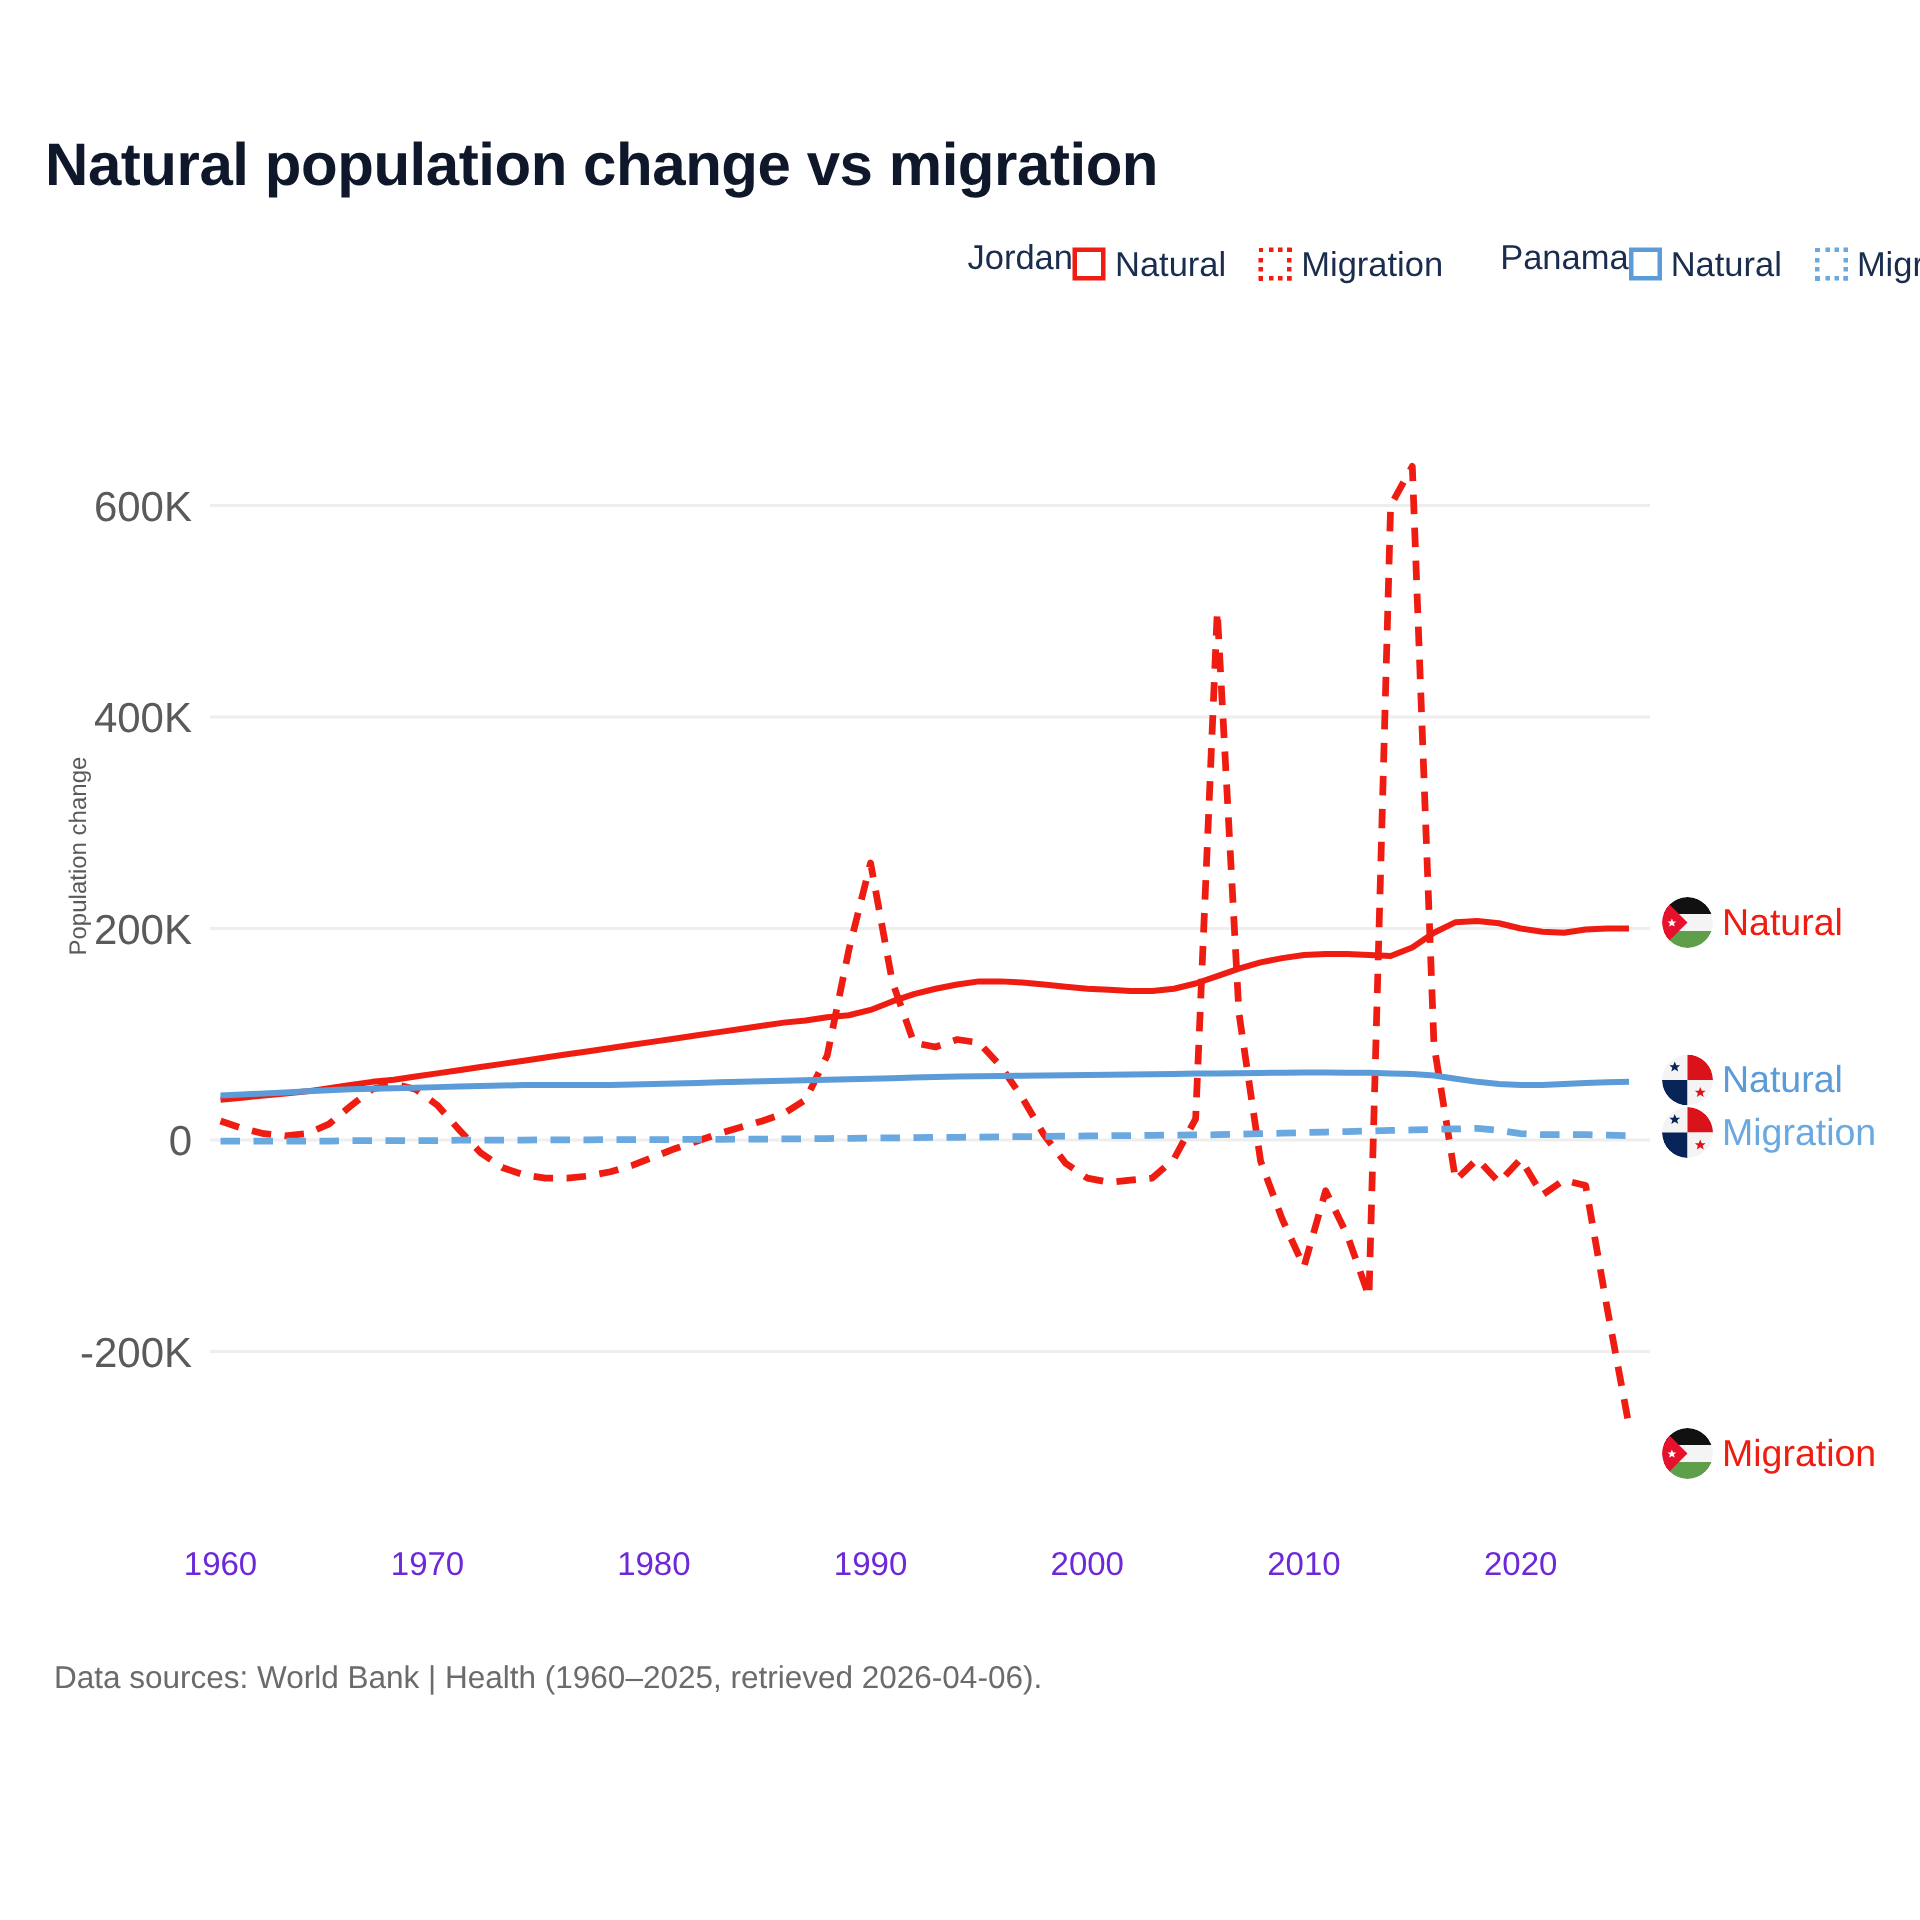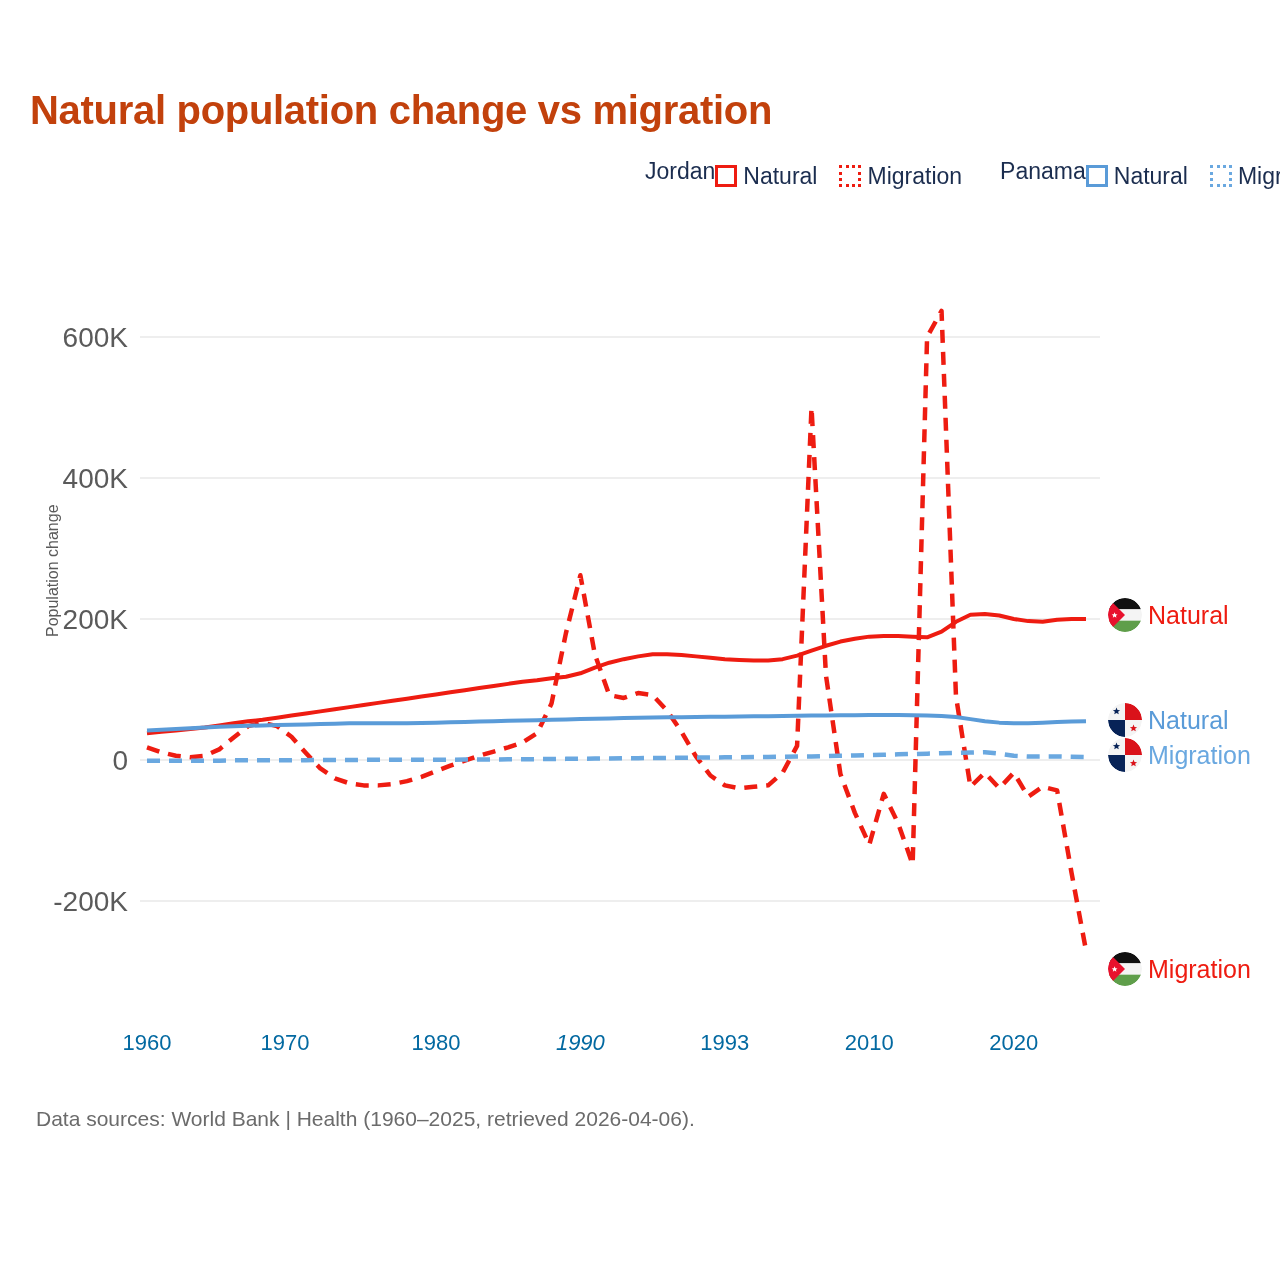--- a/index.html
+++ b/index.html
@@ -19,21 +19,21 @@
     position: relative;
     width: 1280px;
     height: 1280px;
   }
   .title {
     position: absolute;
     left: 30px;
     top: 88px;
     font-size: 40px;
     font-weight: bold;
-    color: #c2410c;
+    color: #0f172a;
     letter-spacing: -0.3px;
     white-space: nowrap;
   }
 
   
   .legend {
     position: absolute;
     left: 645px;
     top: 160px;
     display: flex;
@@ -105,21 +105,21 @@
   }
   .ytick-wrap {
     position: absolute;
     left: 0;
     width: 128px;
   }
   .xtick {
     position: absolute;
     top: 1030px;
     font-size: 22px;
-    color: #0369a1;
+    color: #6d28d9;
     text-align: center;
     width: 90px;
     white-space: nowrap;
   }
 
   
   .end-label {
     position: absolute;
     display: flex;
     flex-direction: row;
@@ -215,22 +215,22 @@
         <div class="ytick">0</div>
       </div>
       <div class="ytick-wrap" style="top: 886px;">
         <div class="ytick">-200K</div>
       </div>
     </div>
   <div id="xticks">
       <div class="xtick" style="left: 102px;">1960</div>
       <div class="xtick" style="left: 240px;">1970</div>
       <div class="xtick" style="left: 390.923px;">1980</div>
-      <div class="xtick" style="left: 535.385px; font-style: italic;">1990</div>
-      <div class="xtick" style="left: 679.846px;">1993</div>
+      <div class="xtick" style="left: 535.385px;">1990</div>
+      <div class="xtick" style="left: 679.846px;">2000</div>
       <div class="xtick" style="left: 824.308px;">2010</div>
       <div class="xtick" style="left: 968.769px;">2020</div>
     </div>
   <div id="endlabels">
       <div class="end-label" style="left: 1108px; top: 598px;">
         <span class="flag"><svg viewBox="0 0 34 34" width="34" height="34">
             <defs>
               <clipPath id="jc">
                 <circle cx="17" cy="17" r="17"></circle>
               </clipPath>

